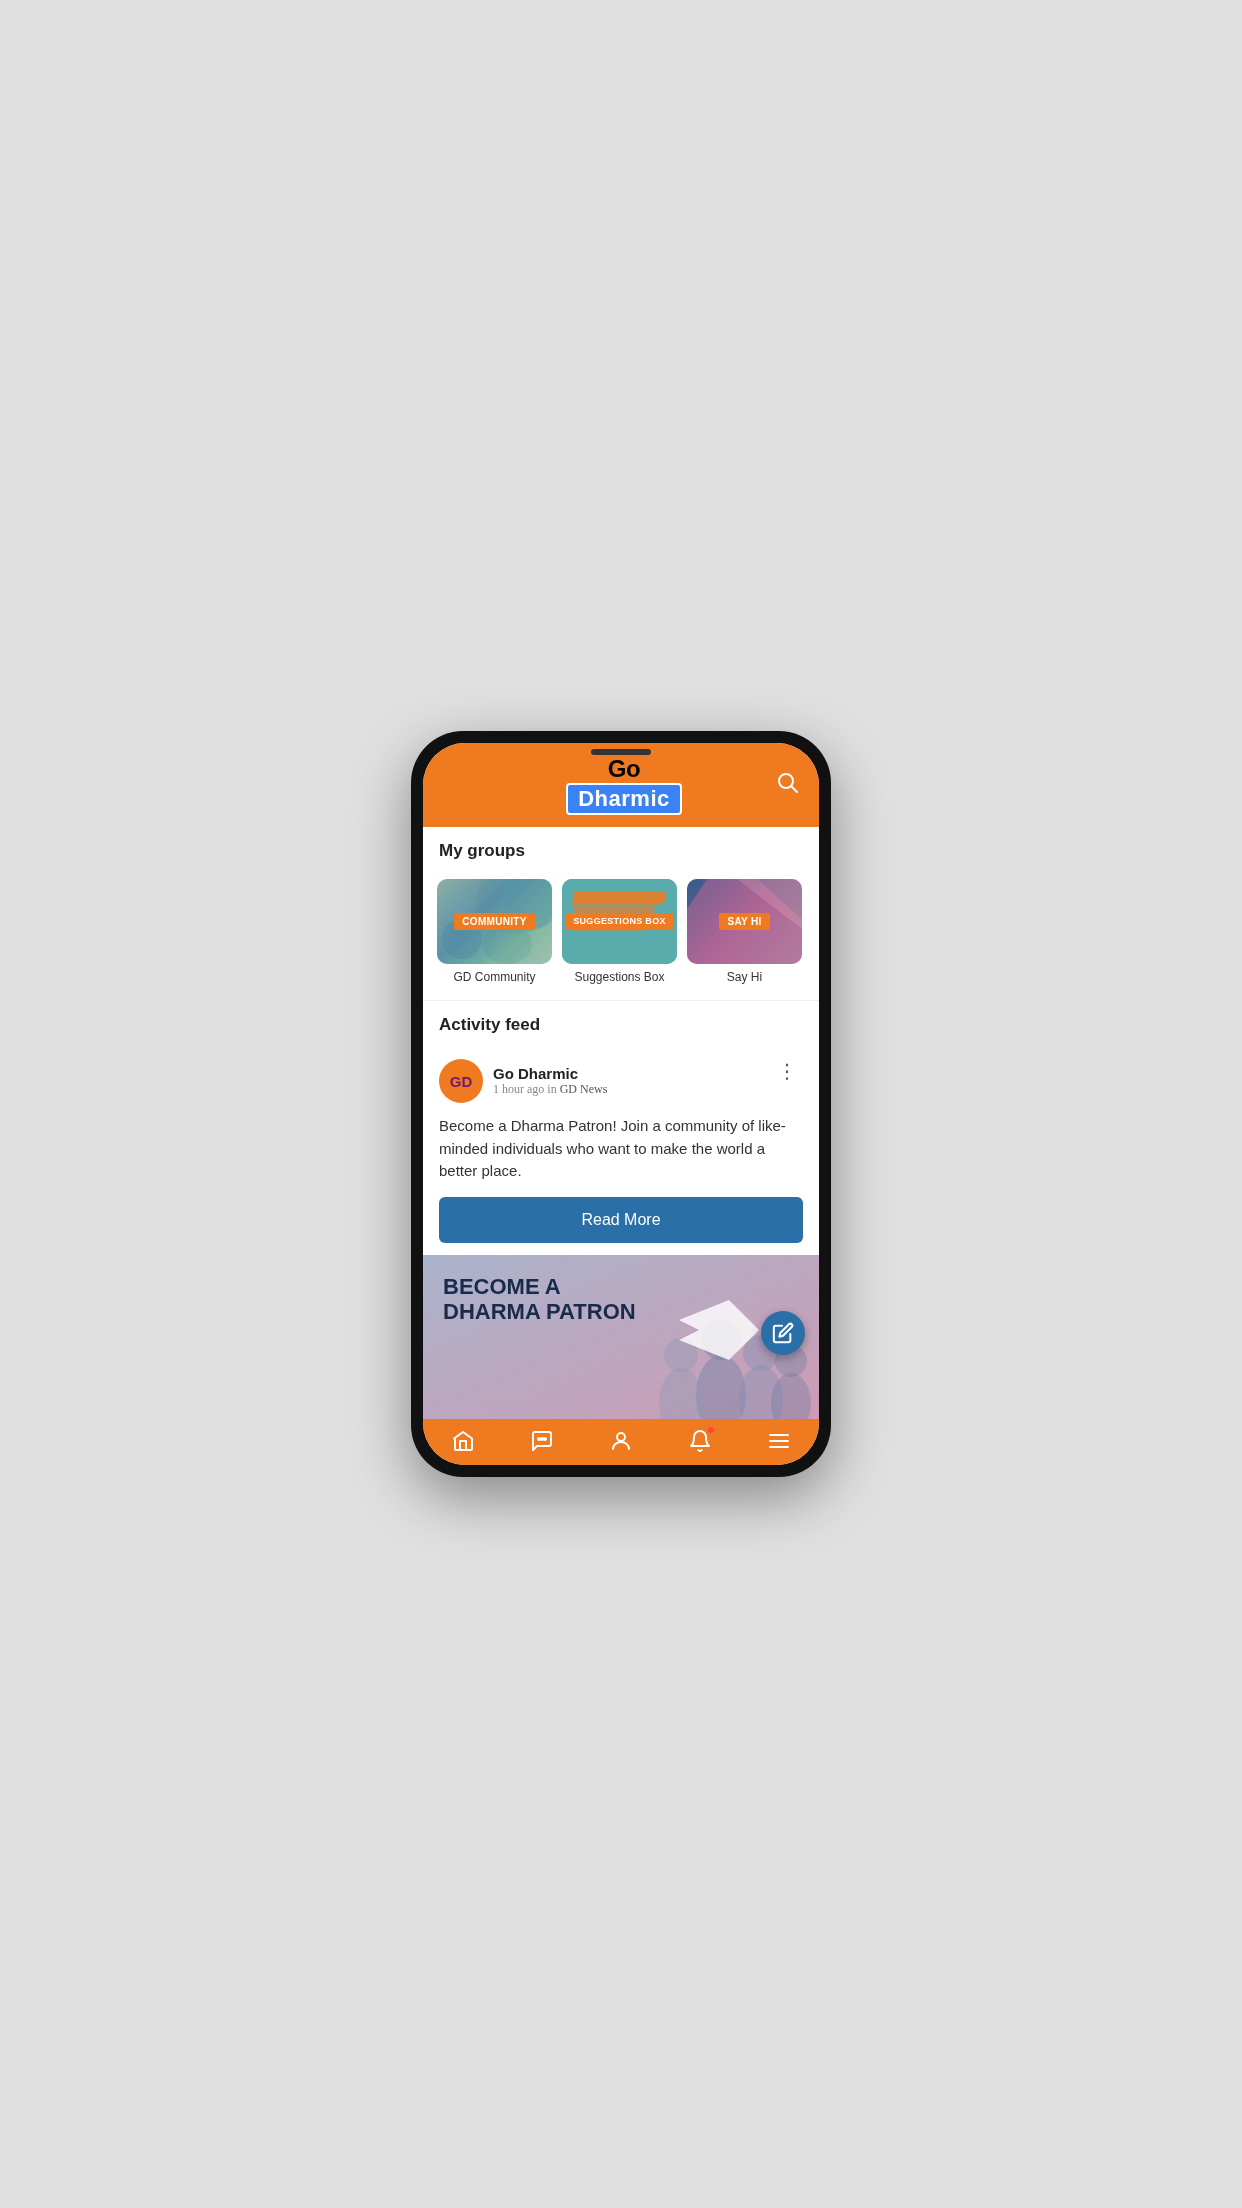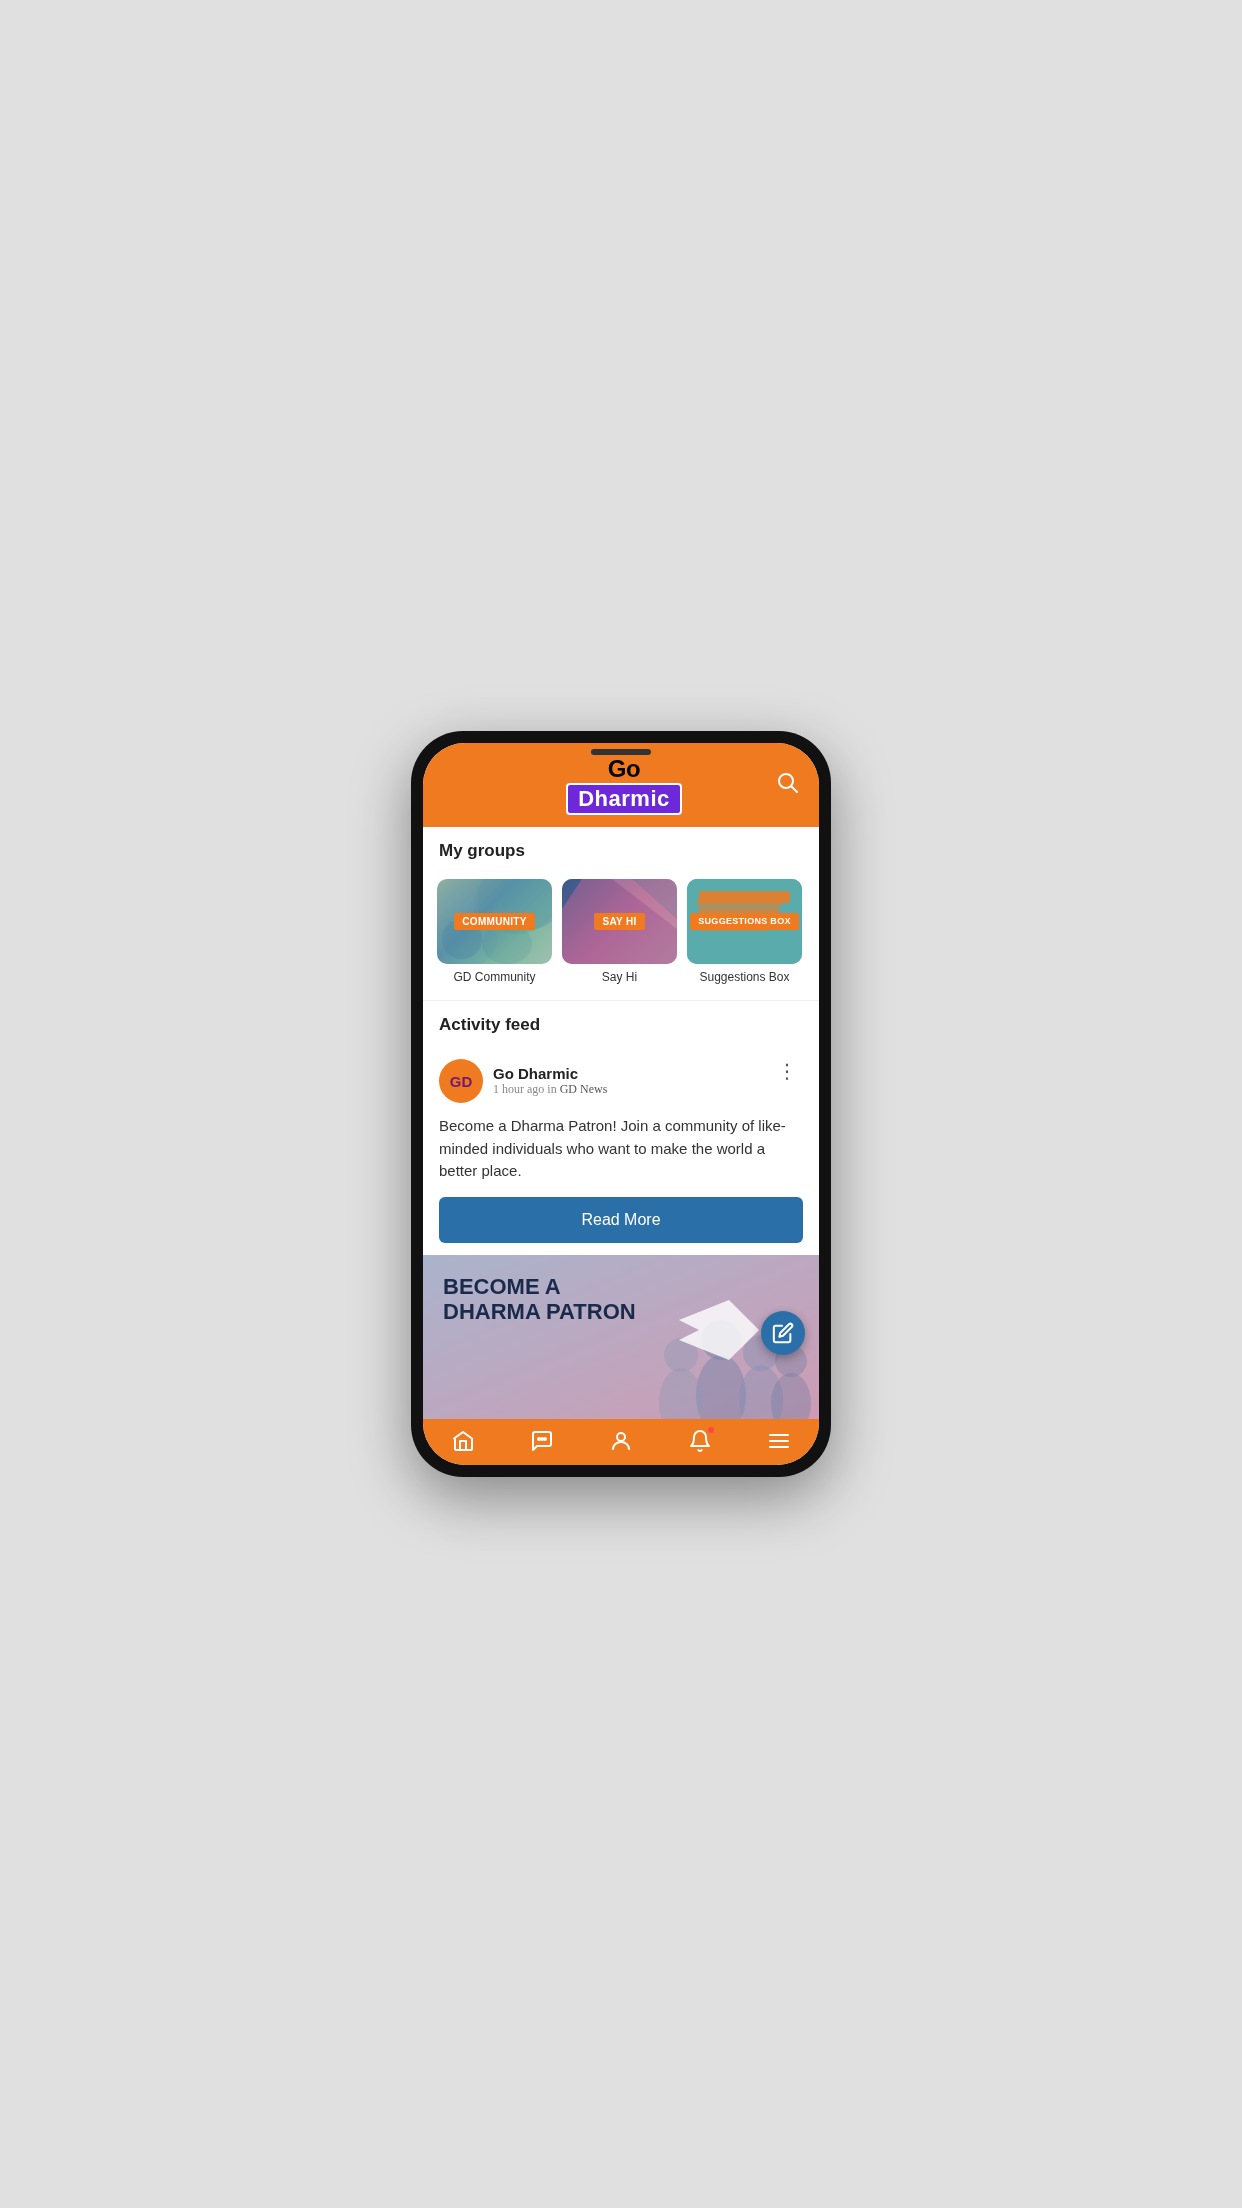--- a/index.html
+++ b/index.html
@@ -68,21 +68,21 @@
       font-size: 24px;
       font-weight: 900;
       color: #000000;
       letter-spacing: -0.5px;
     }
 
     .logo-dharmic-text {
       font-size: 22px;
       font-weight: 900;
       color: white;
-      background: #6d28d9;
+      background: #3b82f6;
       border: 2.5px solid white;
       border-radius: 4px;
       padding: 1px 10px;
       letter-spacing: 0.5px;
     }
 
     .search-icon-wrap {
       color: white;
       font-size: 22px;
       cursor: pointer;
@@ -460,43 +460,43 @@
               <ellipse cx="30" cy="60" rx="30" ry="28" fill="#5ba0b0" opacity="0.4"></ellipse>
               <ellipse cx="70" cy="65" rx="25" ry="20" fill="#3a7a9a" opacity="0.3"></ellipse>
               <circle cx="20" cy="25" r="18" fill="#6ab0c0" opacity="0.3"></circle>
             </svg>
             <span class="group-label-badge">COMMUNITY</span>
           </div>
           <span class="group-name">GD Community</span>
         </div>
 
         <div class="group-item">
+          <div class="group-thumb group-thumb-suggestions suggestions-decor">
+            <svg width="115" height="85" style="position:absolute;inset:0;" viewBox="0 0 115 85">
+              <rect x="0" y="0" width="115" height="85" fill="#5aacac"></rect>
+
+              <rect x="12" y="12" width="91" height="12" rx="2" fill="#F07A20" opacity="0.85"></rect>
+              <rect x="12" y="28" width="80" height="10" rx="2" fill="#F07A20" opacity="0.65"></rect>
+              <rect x="12" y="42" width="70" height="10" rx="2" fill="#F07A20" opacity="0.45"></rect>
+            </svg>
+            <span class="group-label-badge" style="font-size:9px;text-align:center;line-height:1.2">SUGGESTIONS BOX</span>
+          </div>
+          <span class="group-name">Suggestions Box</span>
+        </div>
+
+        <div class="group-item">
           <div class="group-thumb group-thumb-sayhi">
             <svg width="115" height="85" style="position:absolute;inset:0;opacity:0.6" viewBox="0 0 115 85">
               <rect x="0" y="0" width="115" height="85" fill="#3a5a8a"></rect>
               <polygon points="20,0 70,0 115,40 115,85 0,85 0,30" fill="#c8689a" opacity="0.7"></polygon>
               <polygon points="50,0 115,0 115,50" fill="#d4a0b0" opacity="0.5"></polygon>
             </svg>
             <span class="group-label-badge">SAY HI</span>
           </div>
           <span class="group-name">Say Hi</span>
-        </div>
-
-        <div class="group-item">
-          <div class="group-thumb group-thumb-suggestions suggestions-decor">
-            <svg width="115" height="85" style="position:absolute;inset:0;" viewBox="0 0 115 85">
-              <rect x="0" y="0" width="115" height="85" fill="#5aacac"></rect>
-
-              <rect x="12" y="12" width="91" height="12" rx="2" fill="#F07A20" opacity="0.85"></rect>
-              <rect x="12" y="28" width="80" height="10" rx="2" fill="#F07A20" opacity="0.65"></rect>
-              <rect x="12" y="42" width="70" height="10" rx="2" fill="#F07A20" opacity="0.45"></rect>
-            </svg>
-            <span class="group-label-badge" style="font-size:9px;text-align:center;line-height:1.2">SUGGESTIONS BOX</span>
-          </div>
-          <span class="group-name">Suggestions Box</span>
         </div>
 
       </div>
 
       <div class="divider"></div>
 
       <div class="activity-section">
         <div class="activity-title">Activity feed</div>
 
         <div class="post-card">

